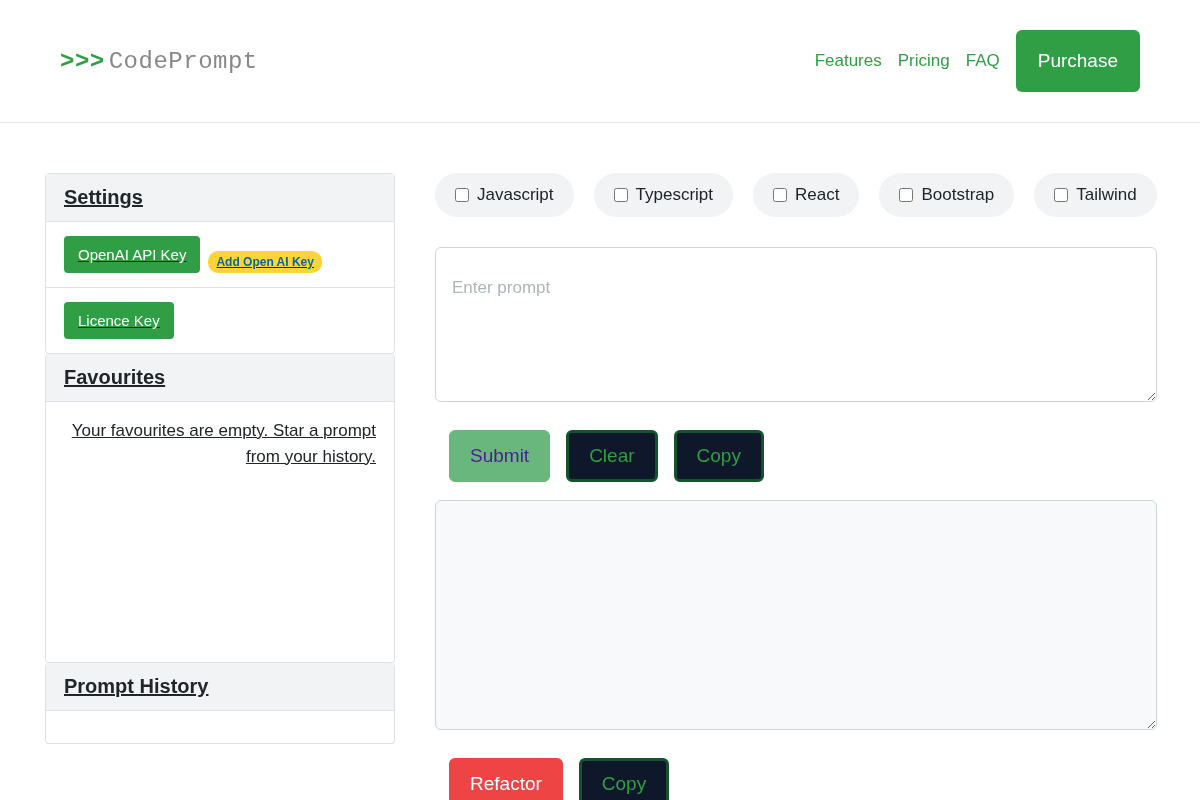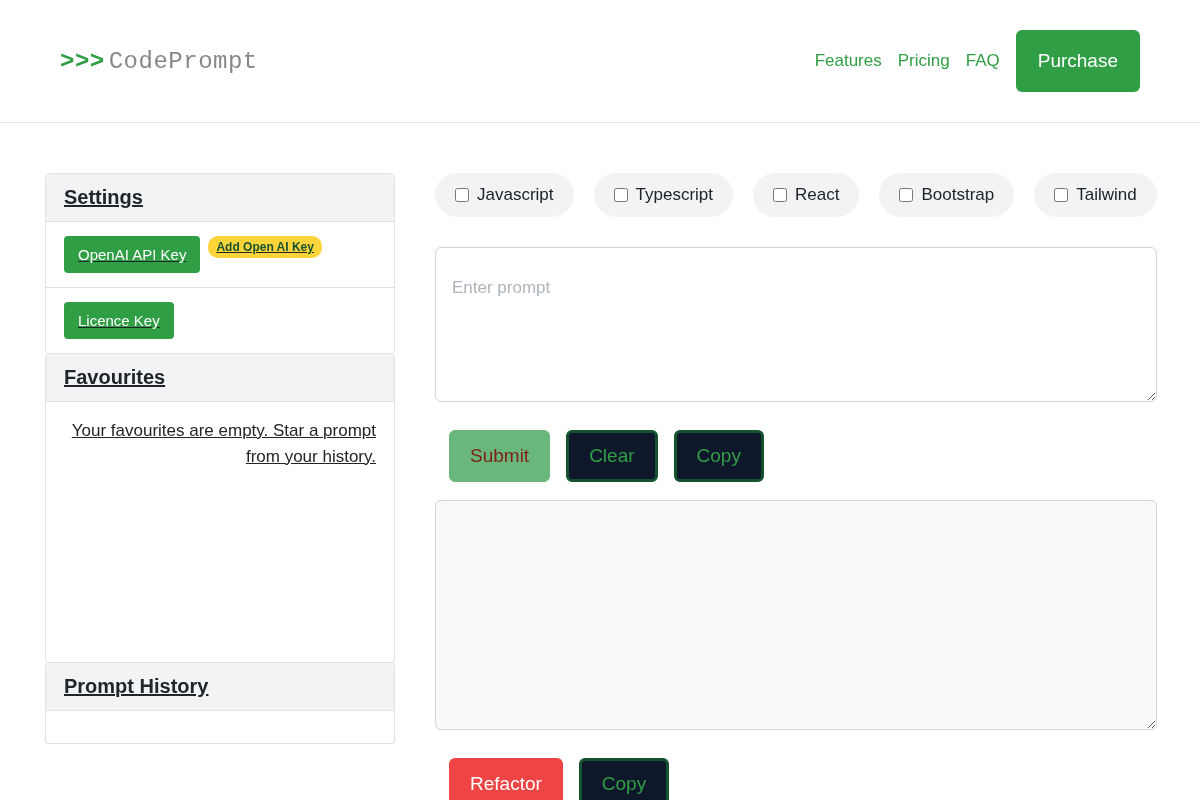--- a/index.html
+++ b/index.html
@@ -75,40 +75,40 @@
       padding: 12px 18px;
       font-size: 20px;
       font-weight: 600;
       border-bottom: 1px solid #dee2e6;
     }
     .panel-body {
       padding: 16px 18px;
     }
     .panel-body-row {
       display: flex;
-      align-items: flex-start;
+      align-items: flex-end;
       gap: 8px;
       padding: 14px 18px;
       border-bottom: 1px solid #dee2e6;
     }
     .panel-body-row:last-of-type {
       border-bottom: none;
     }
     .btn-green {
       background: #2f9e44;
       color: #fff;
       border: none;
       padding: 10px 14px;
       font-size: 15px;
       border-radius: 4px;
       cursor: pointer;
     }
     .badge-yellow {
       background: #ffd43b;
-      color: #14532d;
+      color: #0369a1;
       font-size: 12px;
       font-weight: 600;
       padding: 4px 8px;
       border-radius: 10px;
     }
     .favourites-empty {
       font-size: 17px;
       line-height: 1.5;
       color: #212529;
     }
@@ -169,21 +169,21 @@
     }
     .btn {
       padding: 12px 20px;
       font-size: 19px;
       border-radius: 6px;
       cursor: pointer;
       border: 1px solid transparent;
     }
     .btn-submit {
       background: #69b77c;
-      color: #7f1d1d;
+      color: #4c1d95;
       border-color: #69b77c;
     }
     .btn-outline {
       background: #0f172a;
       color: #2f9e44;
       border: 3px solid #14532d;
     }
     .btn-refactor {
       background: #ef4444;
       color: #fff;

